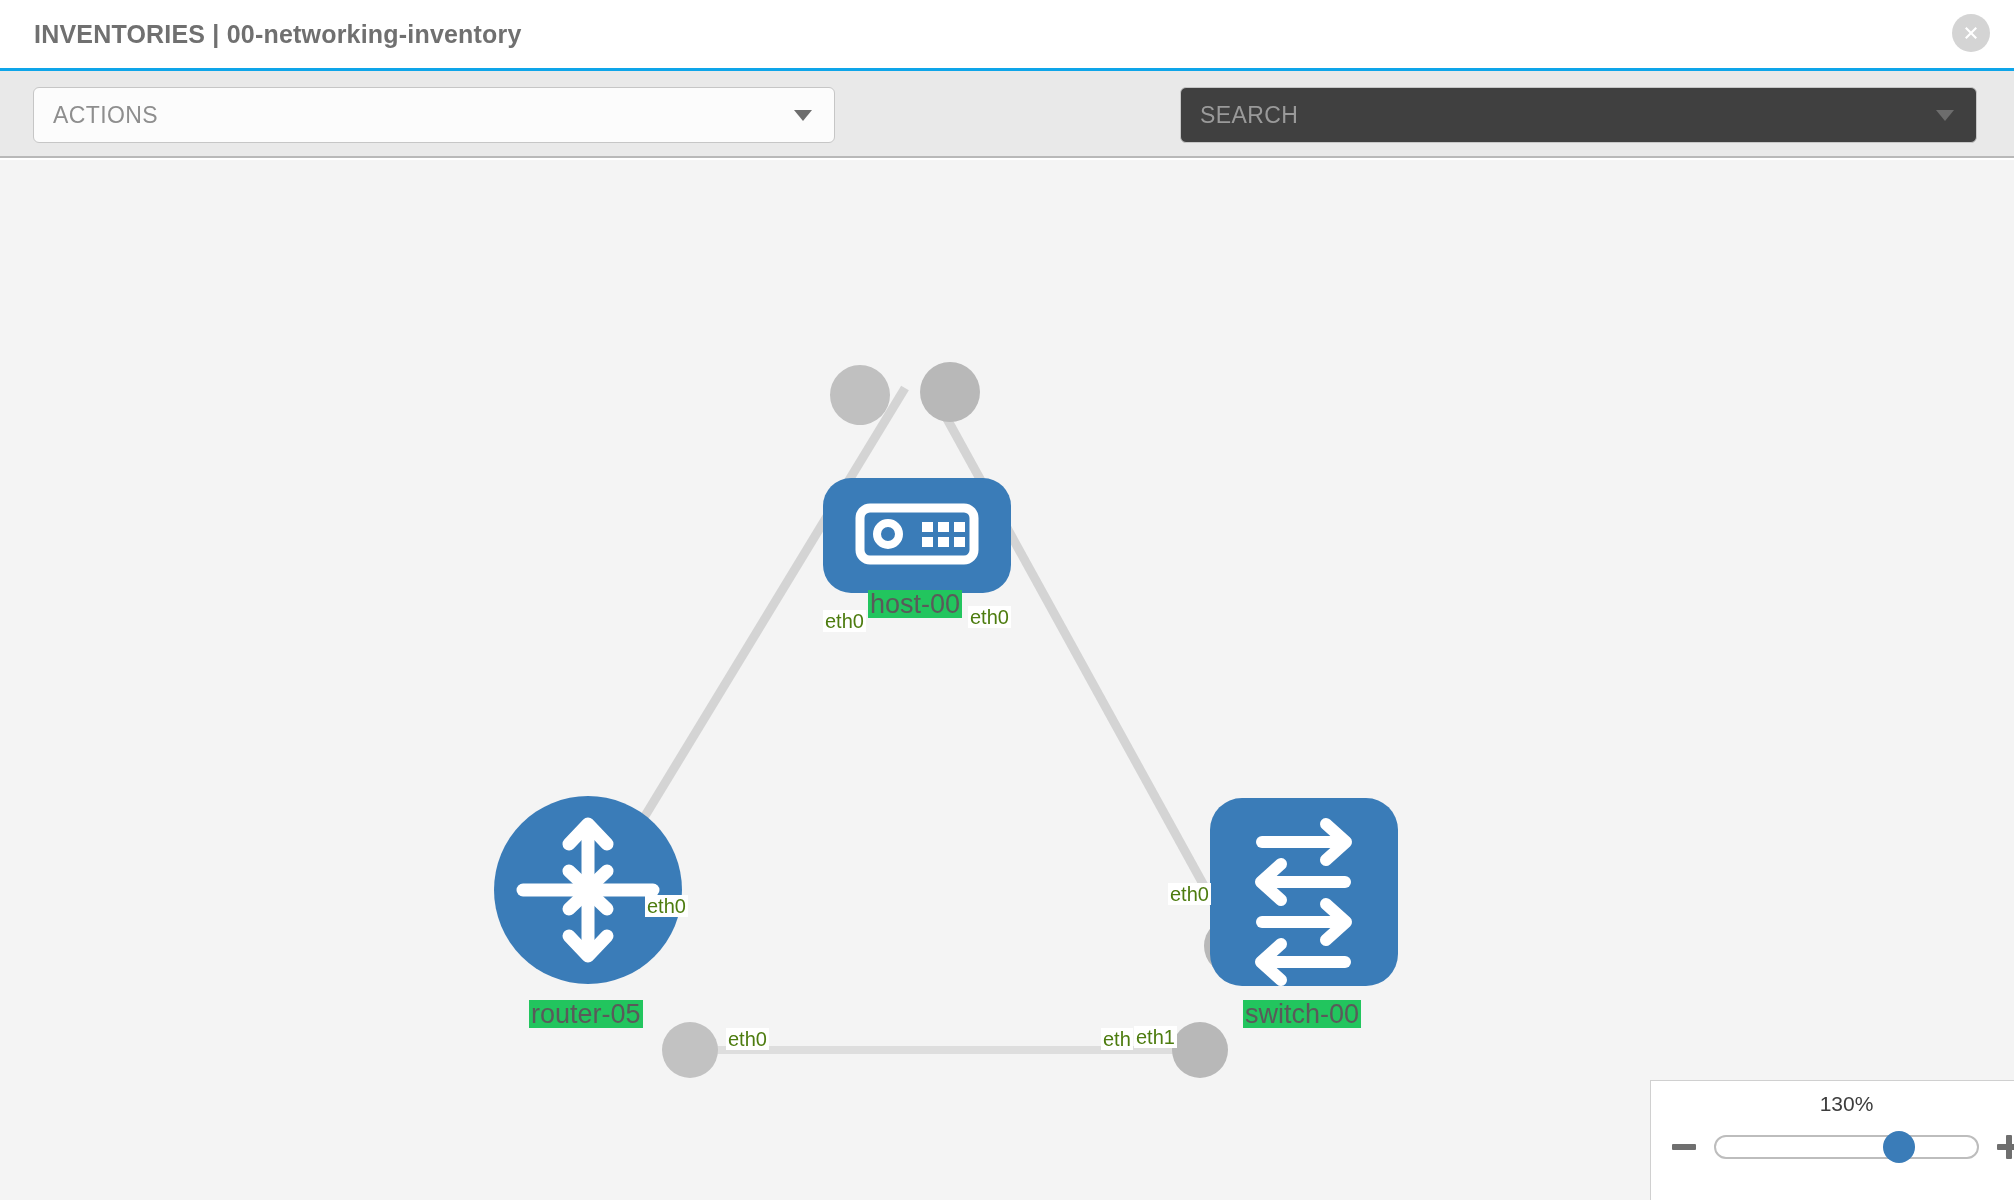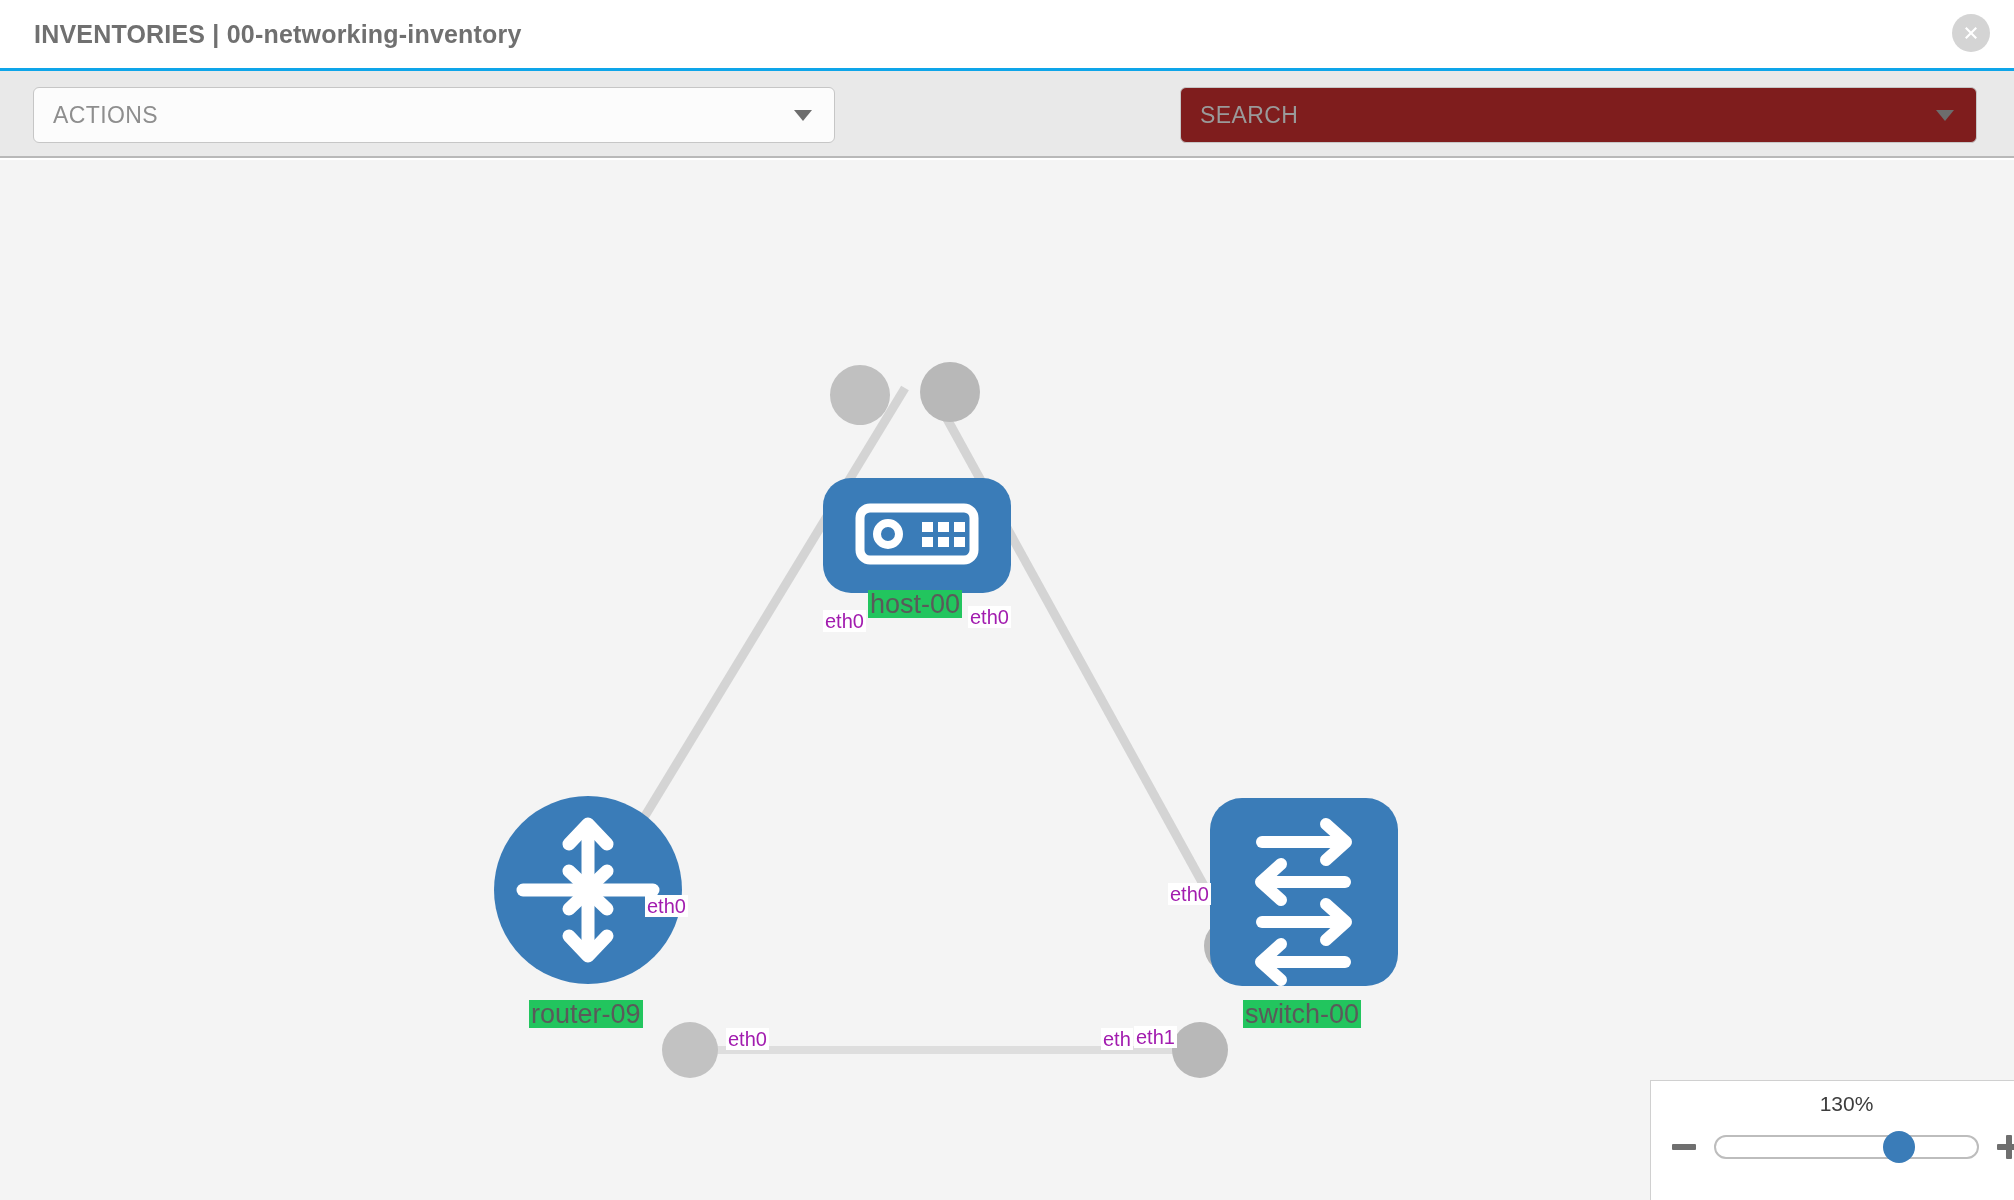--- a/index.html
+++ b/index.html
@@ -91,21 +91,21 @@
     border-top: 11px solid #6d6d6d;
   }
   .tool-icon { cursor: pointer; display: block; }
 
   .search-box {
     position: absolute;
     left: 1180px;
     top: 16px;
     width: 797px;
     height: 56px;
-    background: #7f1d1d;
+    background: #404040;
     border: 1px solid #c6c6c6;
     border-radius: 6px;
     display: flex;
     align-items: center;
     cursor: text;
   }
   .search-placeholder {
     margin-left: 19px;
     font-size: 23px;
     color: #9a9a9a;
@@ -135,21 +135,21 @@
     font-size: 27px;
     color: #5a5a5a;
     background: #22c55e;
     white-space: nowrap;
     line-height: 1.05;
     padding: 0 2px;
   }
   .iface-label {
     position: absolute;
     font-size: 20px;
-    color: #a21caf;
+    color: #4d7c0f;
     background: #ffffff;
     white-space: nowrap;
     line-height: 1.1;
     padding: 0 2px;
   }
 
   
   .zoom-panel {
     position: absolute;
     left: 1622px;
@@ -356,21 +356,21 @@
     <span class="iface-label" style="left:645px; top:735px;">eth0</span>
 
     <span class="iface-label" style="left:1168px; top:723px;">eth0</span>
 
     <span class="iface-label" style="left:726px; top:868px;">eth0</span>
 
     <span class="iface-label" style="left:1101px; top:868px;">eth</span>
 
     <span class="iface-label" style="left:1134px; top:866px;">eth1</span>
 
-    <span class="node-label" style="left:529px; top:840px;">router-09</span>
+    <span class="node-label" style="left:529px; top:840px;">router-05</span>
 
     <span class="node-label" style="left:1243px; top:840px;text-align:center;">switch-00</span>
   </div>
 
   <div class="zoom-panel">
     <div class="zoom-value">130%</div>
     <div class="zoom-row">
       <div class="zoom-minus"></div>
       <div class="zoom-track">
         <div class="zoom-thumb" style="left: 70%;"></div>

